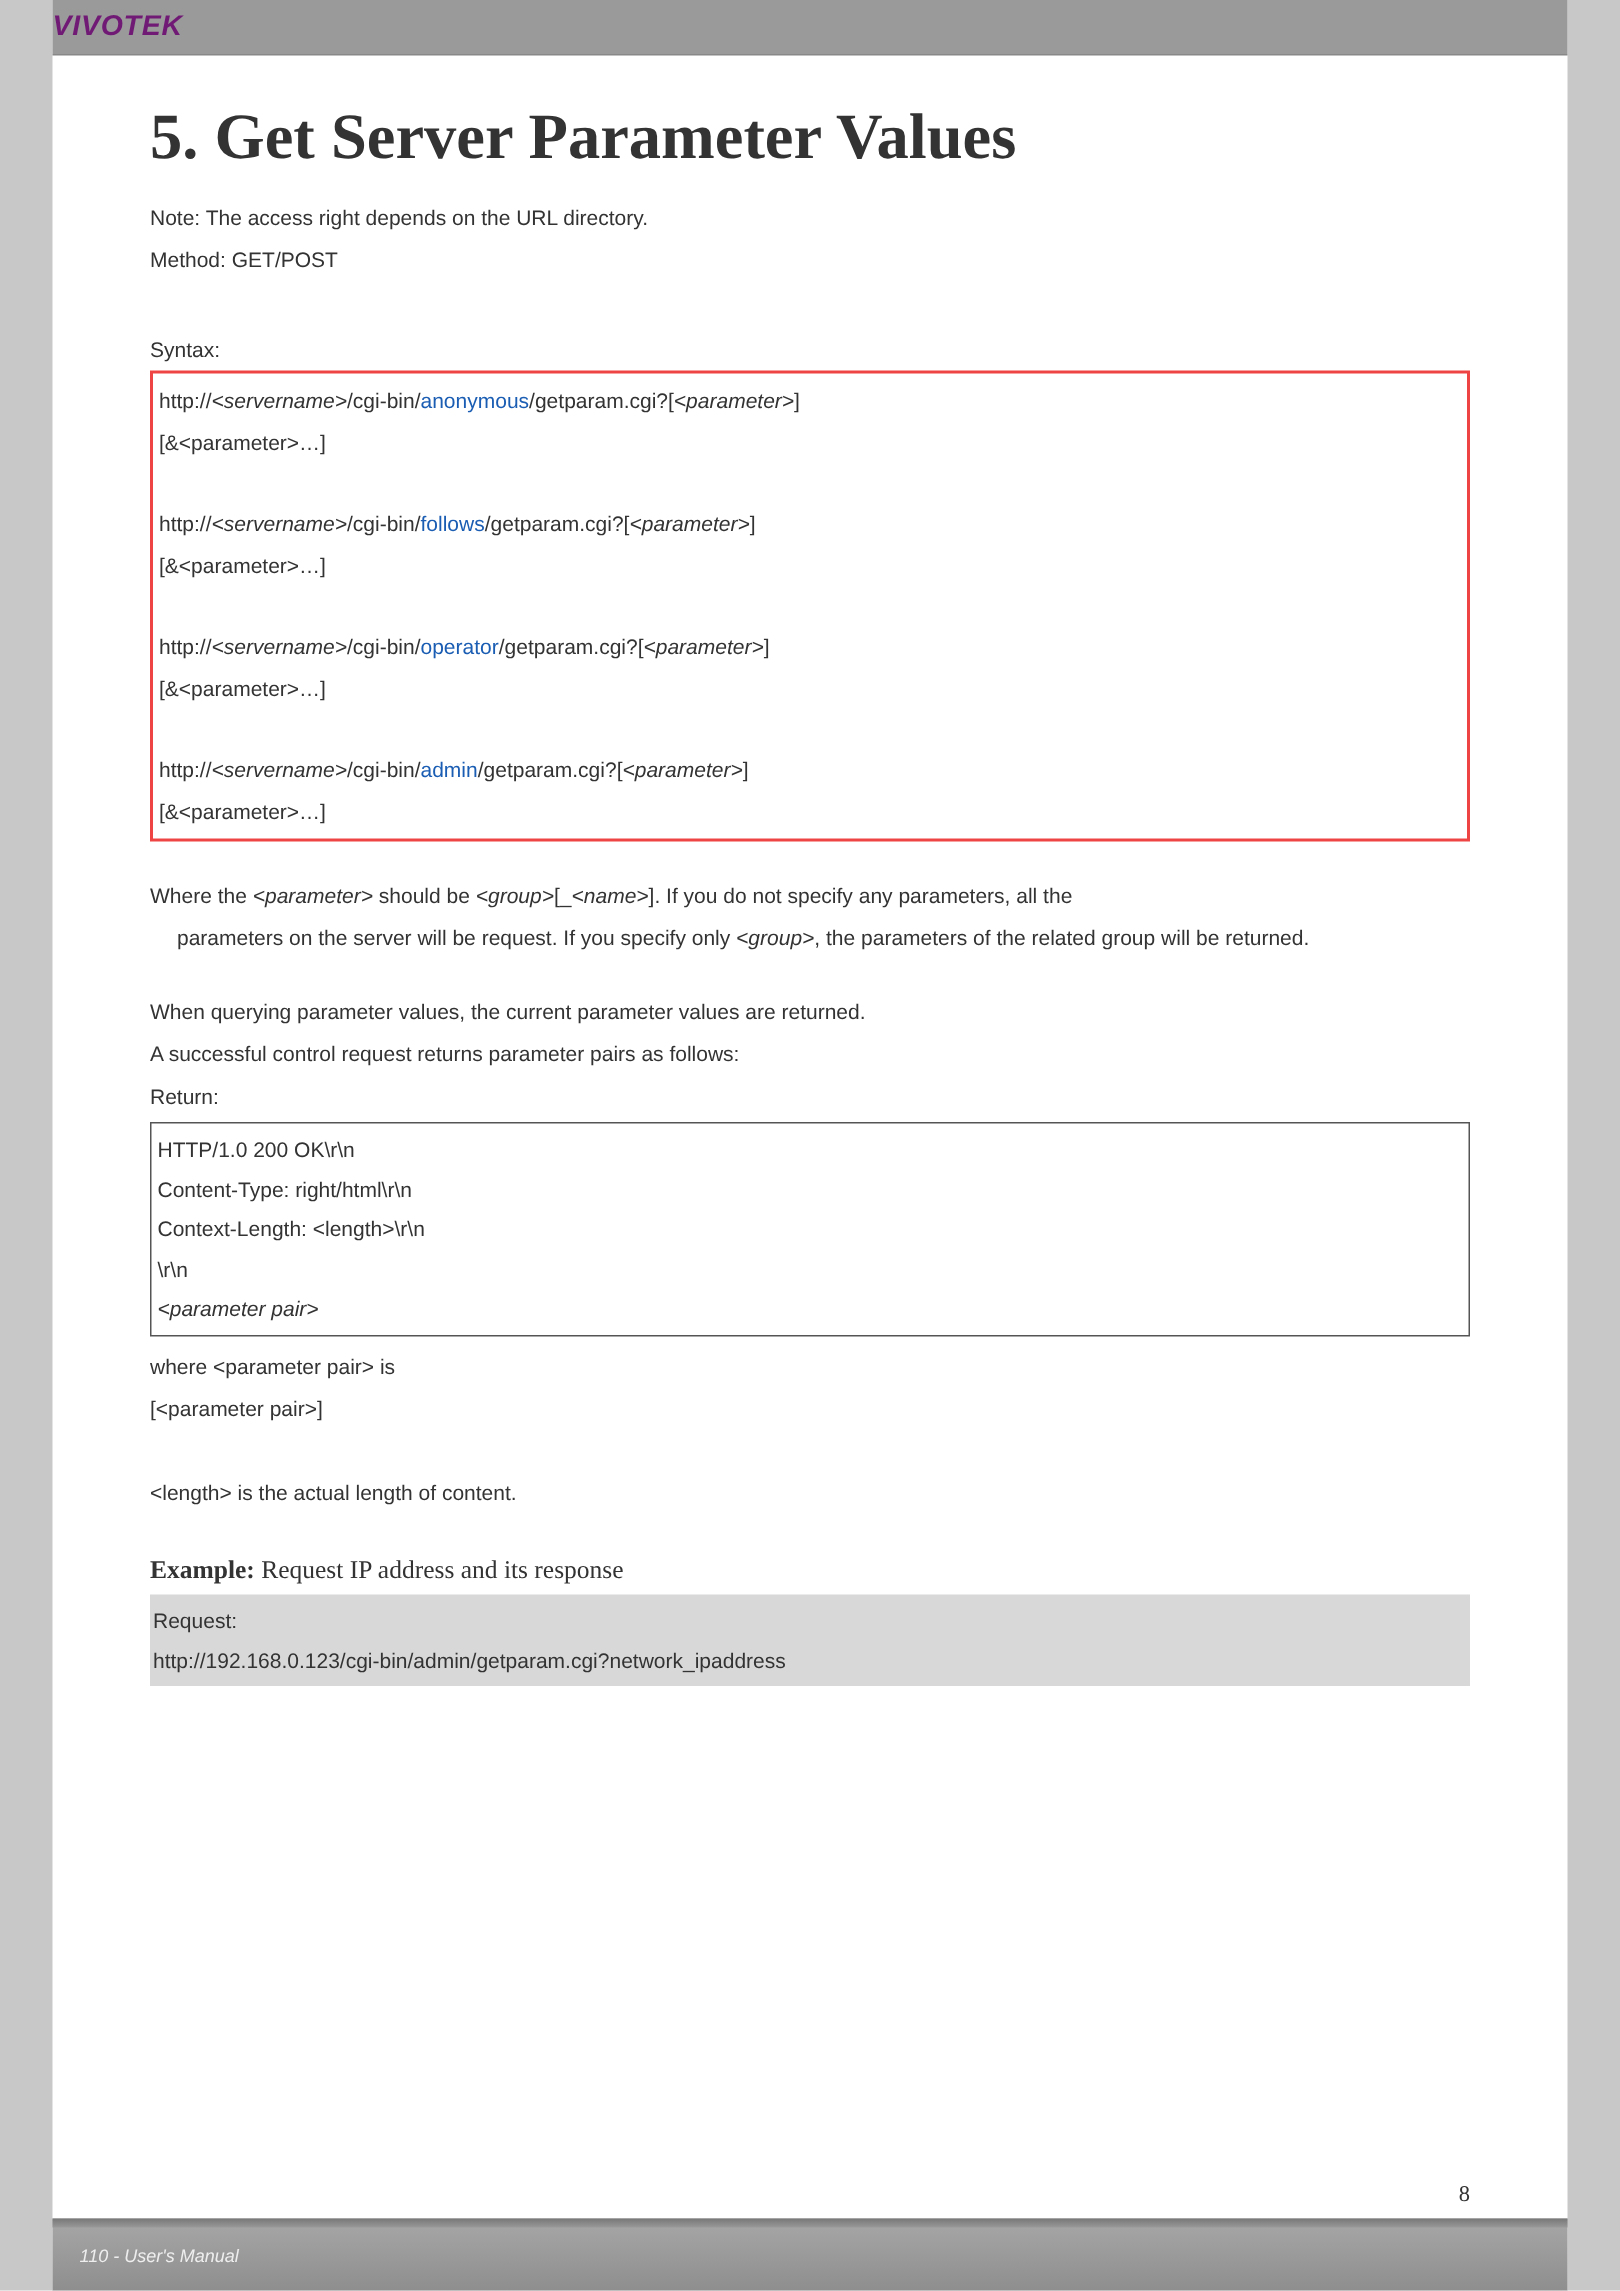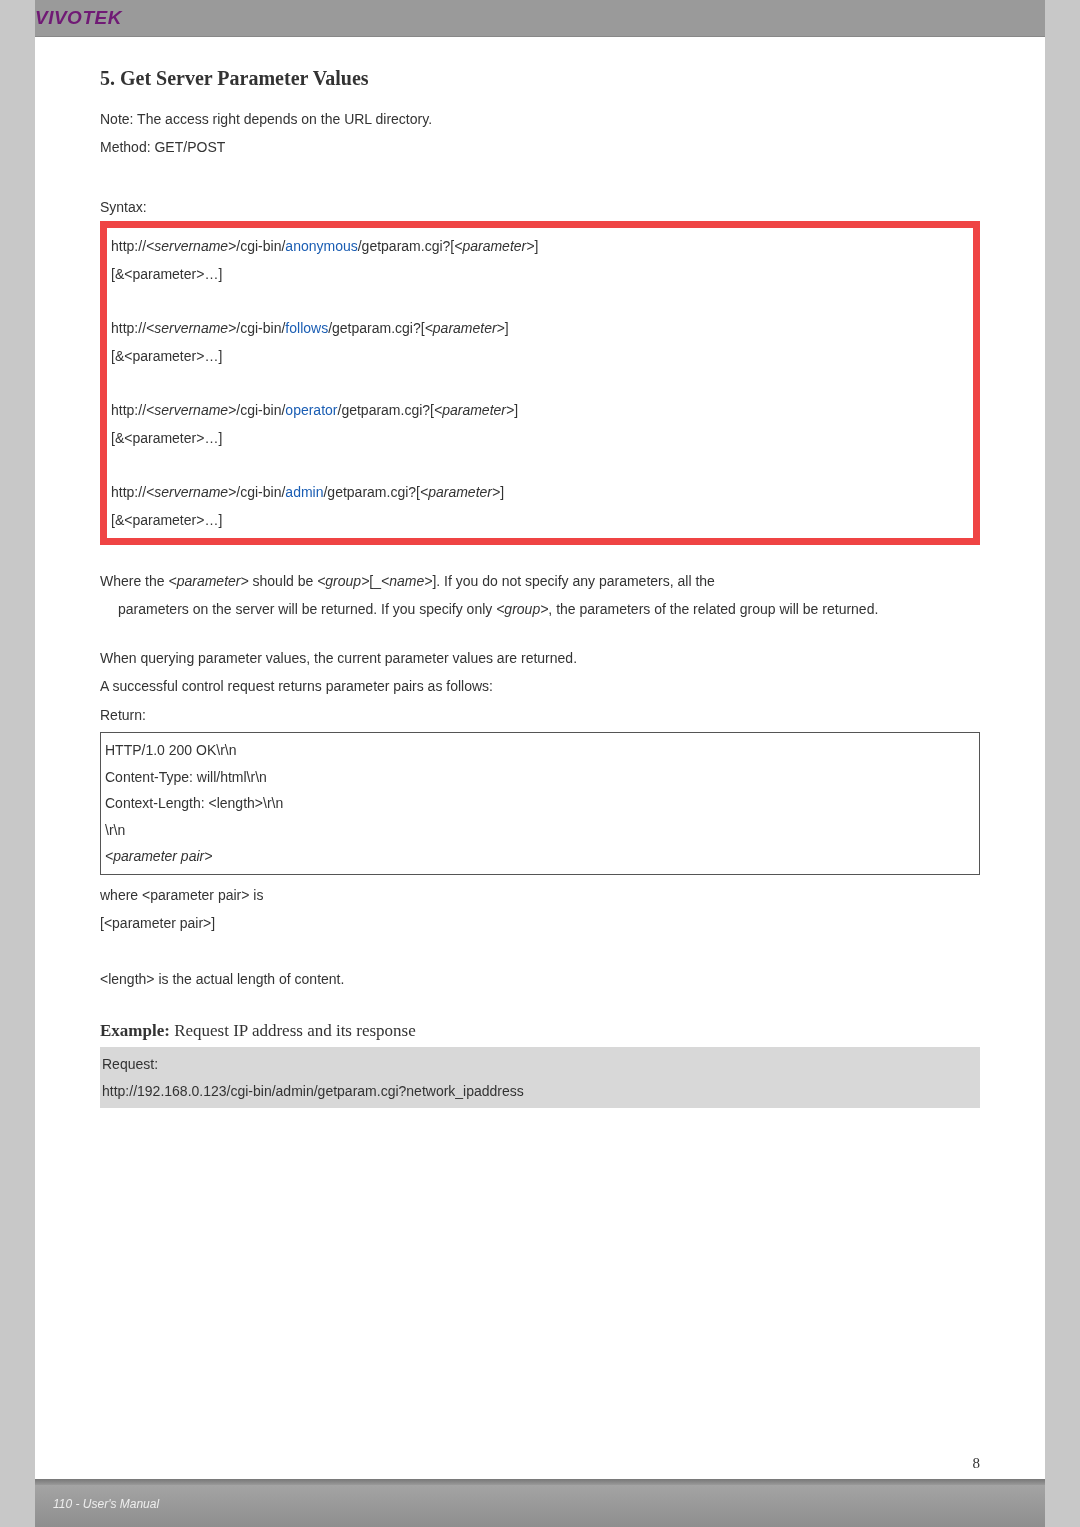--- a/index.html
+++ b/index.html
@@ -29,37 +29,37 @@
   }
   .header-underline {
     border-bottom: 1px solid #888;
     margin: 0 0 0 0;
   }
   .content {
     padding: 30px 65px 0 65px;
   }
   h1.section-title {
     font-family: "Times New Roman", Times, serif;
-    font-size: 20px;
+    font-size: 43px;
     font-weight: bold;
     margin-bottom: 18px;
   }
   .para {
     font-size: 14px;
     line-height: 1.6;
     margin-bottom: 6px;
   }
   .bold { font-weight: normal; }
   .syntax-label {
     margin-top: 40px;
     margin-bottom: 6px;
     font-size: 14px;
   }
   .code-box {
-    border: 7px solid #ef4444;
+    border: 2px solid #ef4444;
     padding: 4px 4px;
     font-size: 14px;
     line-height: 2.0;
     margin-bottom: 22px;
   }
   .code-box2 {
     border: 1px solid #555;
     padding: 4px 4px;
     font-size: 14px;
     line-height: 1.9;
@@ -157,31 +157,31 @@
       <div class="gap"></div>
       <div>
         <span>http://</span><span class="italic">&lt;servername&gt;</span><span>/cgi-bin/</span><span class="blue">admin</span><span>/getparam.cgi?[</span><span class="italic">&lt;parameter&gt;</span><span>]</span>
       </div>
       <div>[&amp;&lt;parameter&gt;…]</div>
     </div>
 
     <div class="desc">
       <span>Where the </span><span class="italic">&lt;parameter&gt;</span><span> should be </span><span class="italic">&lt;group&gt;</span><span>[_</span><span class="italic">&lt;name&gt;</span><span>]. If you do not specify any parameters, all the </span><br>
       <span class="indent">
-        <span>parameters on the server will be returned. If you specify only </span><span class="italic">&lt;group&gt;</span><span>, the parameters of the related group will be returned.</span>
+        <span>parameters on the server will be request. If you specify only </span><span class="italic">&lt;group&gt;</span><span>, the parameters of the related group will be returned.</span>
       </span>
     </div>
 
     <div class="para">When querying parameter values, the current parameter values are returned.</div>
     <div class="para">A successful control request returns parameter pairs as follows:</div>
     <div class="para">Return:</div>
 
     <div class="code-box2">
       <div>HTTP/1.0 200 OK\r\n</div>
-      <div>Content-Type: will/html\r\n</div>
+      <div>Content-Type: right/html\r\n</div>
       <div>Context-Length: &lt;length&gt;\r\n</div>
       <div>\r\n</div>
       <div class="italic">&lt;parameter pair&gt;</div>
     </div>
 
     <div class="after-box">
       <div>where &lt;parameter pair&gt; is</div>
       <div>[&lt;parameter pair&gt;]</div>
       <br>
       <div>&lt;length&gt; is the actual length of content.</div>

